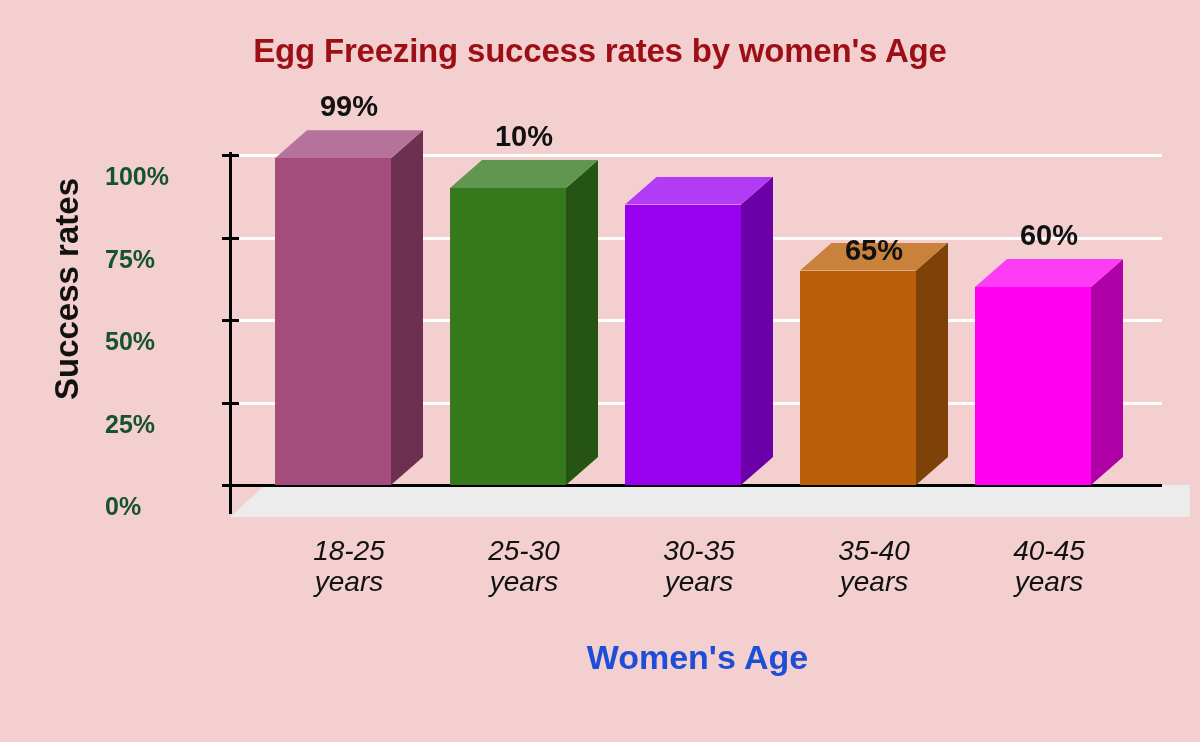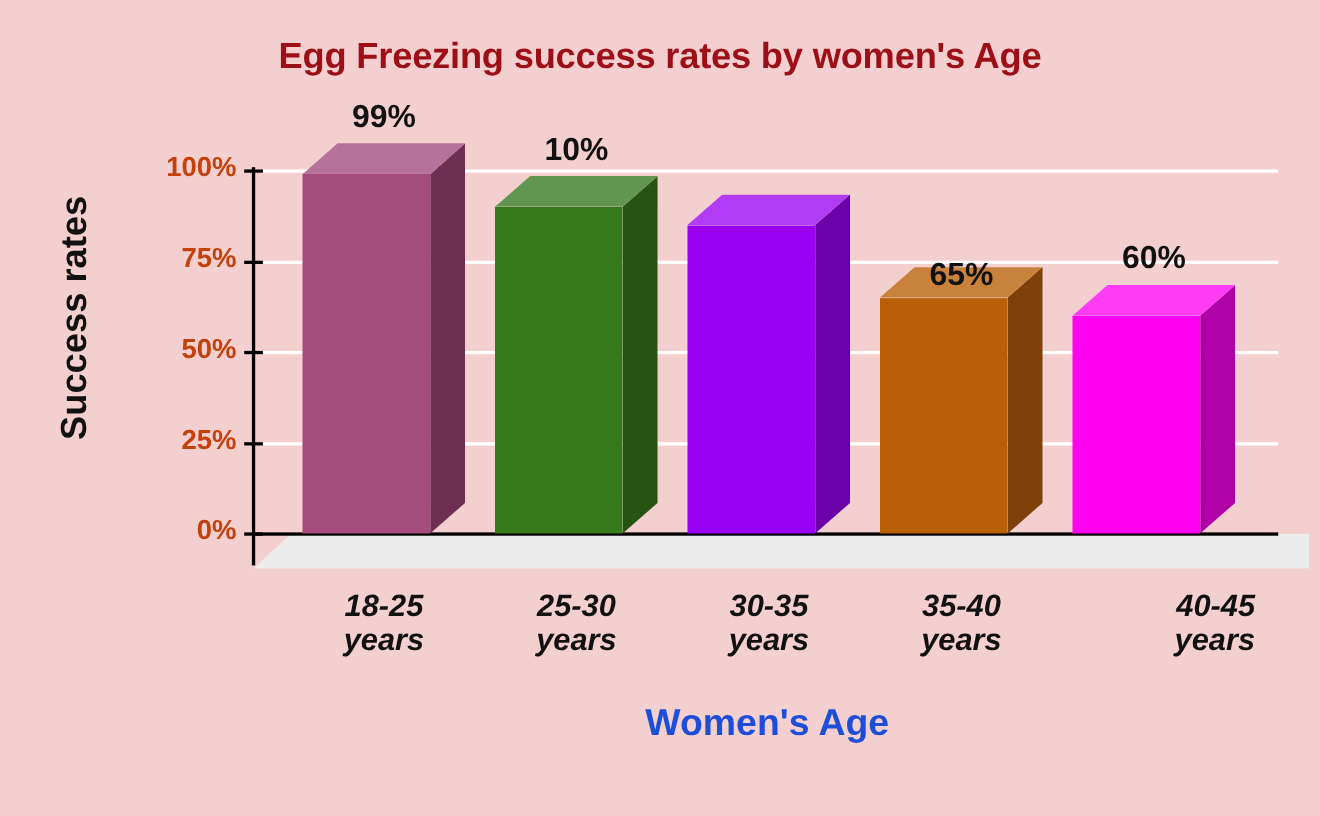--- a/index.html
+++ b/index.html
@@ -123,25 +123,26 @@
   .y-tick {
     position: absolute;
     left: 222px;
     width: 17px;
     height: 3px;
     background: #000000;
   }
   .ytl {
     position: absolute;
     width: 110px;
-    text-align: right;
+    text-align: left;
     left: 105px;
     font-size: 25px;
     font-weight: bold;
-    color: #c2410c;
+    color: #14532d;
+    margin-top: 24px;
   }
 
   
   .bar-group {
     position: absolute;
     bottom: 0;
   }
   .bar-front {
     position: absolute;
     left: 0;
@@ -165,21 +166,21 @@
     color: #111111;
     white-space: nowrap;
   }
 
   
   .cat-label {
     position: absolute;
     top: 535px;
     text-align: center;
     font-size: 28px;
-    font-weight: bold;
+    font-weight: normal;
     font-style: italic;
     color: #111111;
     line-height: 1.12;
   }
 </style>
 </head>
 <body>
 
 <div id="chart-root">
 
@@ -252,21 +253,21 @@
         <div>years</div>
       </div>
       <div class="cat-label" style="left: 607px; width: 184px;">
         <div>30-35</div>
         <div>years</div>
       </div>
       <div class="cat-label" style="left: 782px; width: 184px;">
         <div>35-40</div>
         <div>years</div>
       </div>
-      <div class="cat-label" style="left: 957px; width: 184px; text-align: right;">
+      <div class="cat-label" style="left: 957px; width: 184px;">
         <div>40-45</div>
         <div>years</div>
       </div>
     </div>
 
 <div class="bar-label" style="left: 255px; width: 188px; top: 90.3px;">99%</div>
     <div class="bar-label" style="left: 430px; width: 188px; top: 120px;">10%</div>
     <div class="bar-label" style="left: 780px; width: 188px; top: 202.5px; margin-top: 31px;">65%</div>
     <div class="bar-label" style="left: 955px; width: 188px; top: 219px;">60%</div>
   </div>

